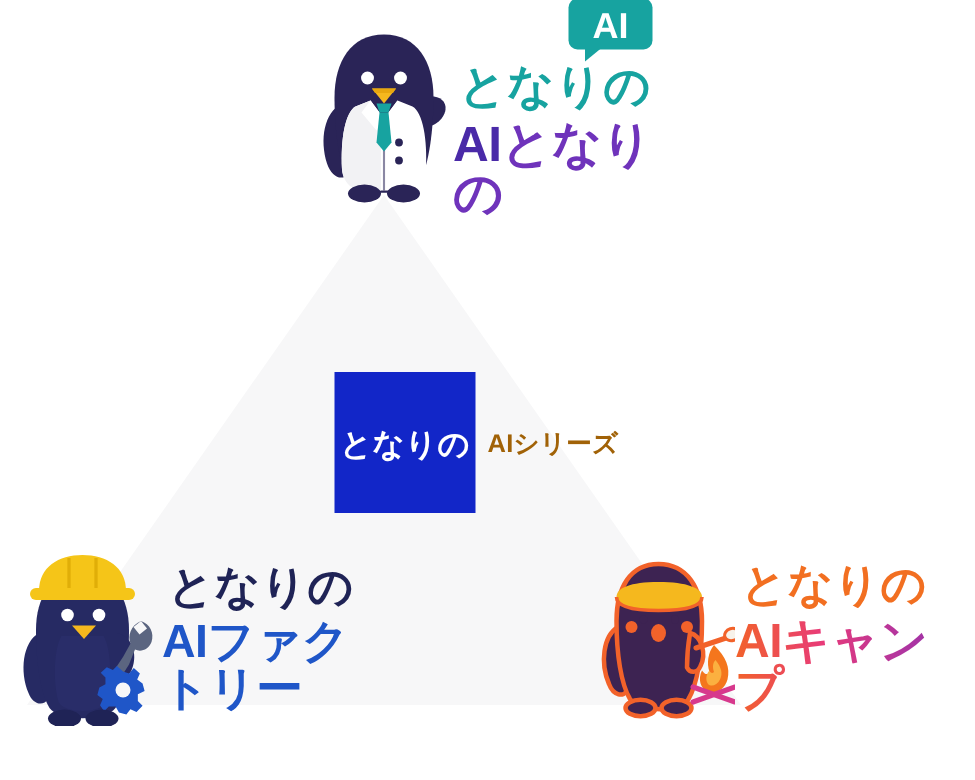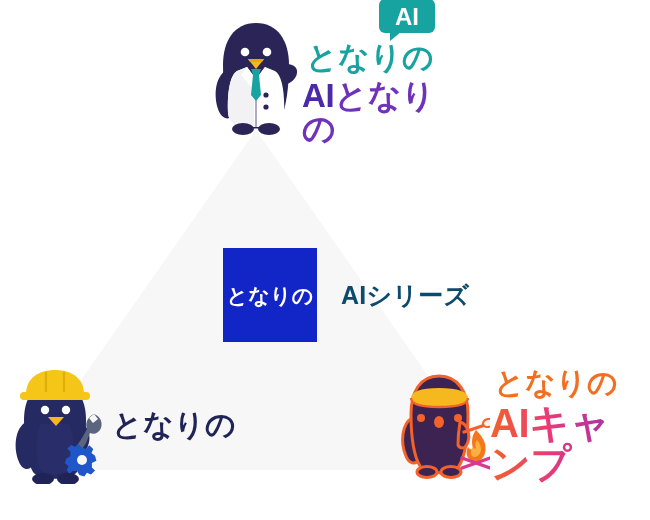--- a/index.html
+++ b/index.html
@@ -69,21 +69,21 @@
   #logo-consul .word-bottom { font-size: 33px; color: #6f33bb; margin-top: 6px; }
   #logo-consul .word-bottom .ai { color: #4a2aa8; }
 
   
   #logo-factory .word-top    { font-size: 30px; color: #1f2356; margin-left: 4px; }
   #logo-factory .word-bottom { font-size: 31px; color: #1f56c8; margin-top: 5px; }
 
   
   #logo-camp .word-top    { font-size: 30px; color: #f26f21; margin-left: 4px; }
   #logo-camp .word-bottom {
-    font-size: 40px; margin-top: 5px;
+    font-size: 32px; margin-top: 5px;
     background: linear-gradient(90deg, #f2622a 0%, #e83a7a 38%, #b3359e 70%, #8a2fb0 100%);
     -webkit-background-clip: text;
     background-clip: text;
     color: transparent;
     -webkit-text-fill-color: transparent;
   }
 
   
   #series-badge {
     position: absolute;
@@ -102,26 +102,26 @@
   }
   #series-square-label {
     color: #ffffff;
     font-size: 21px;
     font-weight: 700;
     letter-spacing: 0.01em;
     white-space: nowrap;
     transform: translateY(1px);
   }
   #series-outer-label {
-    color: #0c4a6e;
-    font-size: 25px;
+    color: #a16207;
+    font-size: 17px;
     font-weight: 800;
     letter-spacing: 0.01em;
     white-space: nowrap;
-    margin-left: 24px;
+    margin-left: 8px;
   }
 </style>
 </head>
 <body>
 
 <div id="stage">
 
   <svg id="bg-triangle" class="layer" viewBox="0 0 650 520" aria-hidden="true">
     <polygon points="256,130 494,470 18,470" fill="#f7f7f8"></polygon>
   </svg>
@@ -210,20 +210,21 @@
         <path d="M0 -16 L4.5 -14.5 L8 -18.5 L12.5 -14.5 L10.5 -10 L14.5 -7 L16 -1.5 L11 1 L11 6 L14.5 9.5 L10 14 L5.5 12 L2.5 16 L-3 14.5 L-5.5 10 L-10.5 10 L-14 13.5 L-17 9 L-15 4.5 L-19 1.5 L-17.5 -4 L-13 -6.5 L-13 -11.5 L-16.5 -15 L-12 -19 L-7.5 -17 L-4.5 -20 Z" fill="#1f56c8" transform="scale(0.9)"></path>
         <circle cx="0" cy="-2" r="5" fill="#f7f7f8"></circle>
       </g>
 
       <ellipse cx="35" cy="113" rx="11" ry="6" fill="#1f2356"></ellipse>
       <ellipse cx="60" cy="113" rx="11" ry="6" fill="#1f2356"></ellipse>
     </svg>
 
     <div class="logo-words">
       <div class="word-top">となりの</div>
+      <div class="word-bottom"><span>AI</span><span>ファクトリー</span></div>
     </div>
   </div>
 
   <div id="logo-camp" class="logo-block">
     <svg class="logo-art" width="92" height="118" viewBox="0 0 92 118" aria-hidden="true">
 
       <path d="M14 52 C4 58 2 76 8 90 C11 98 18 99 20 94 C21 86 17 68 22 58 Z" fill="#3d2352" stroke="#f2622a" stroke-width="3" stroke-linejoin="round"></path>
 
       <path d="M41 10 C22 10 13 26 13 48 C13 70 16 90 22 100 C28 109 56 109 61 100 C67 90 70 70 70 48 C70 26 60 10 41 10 Z" fill="#3d2352" stroke="#f2622a" stroke-width="3" stroke-linejoin="round"></path>
 

